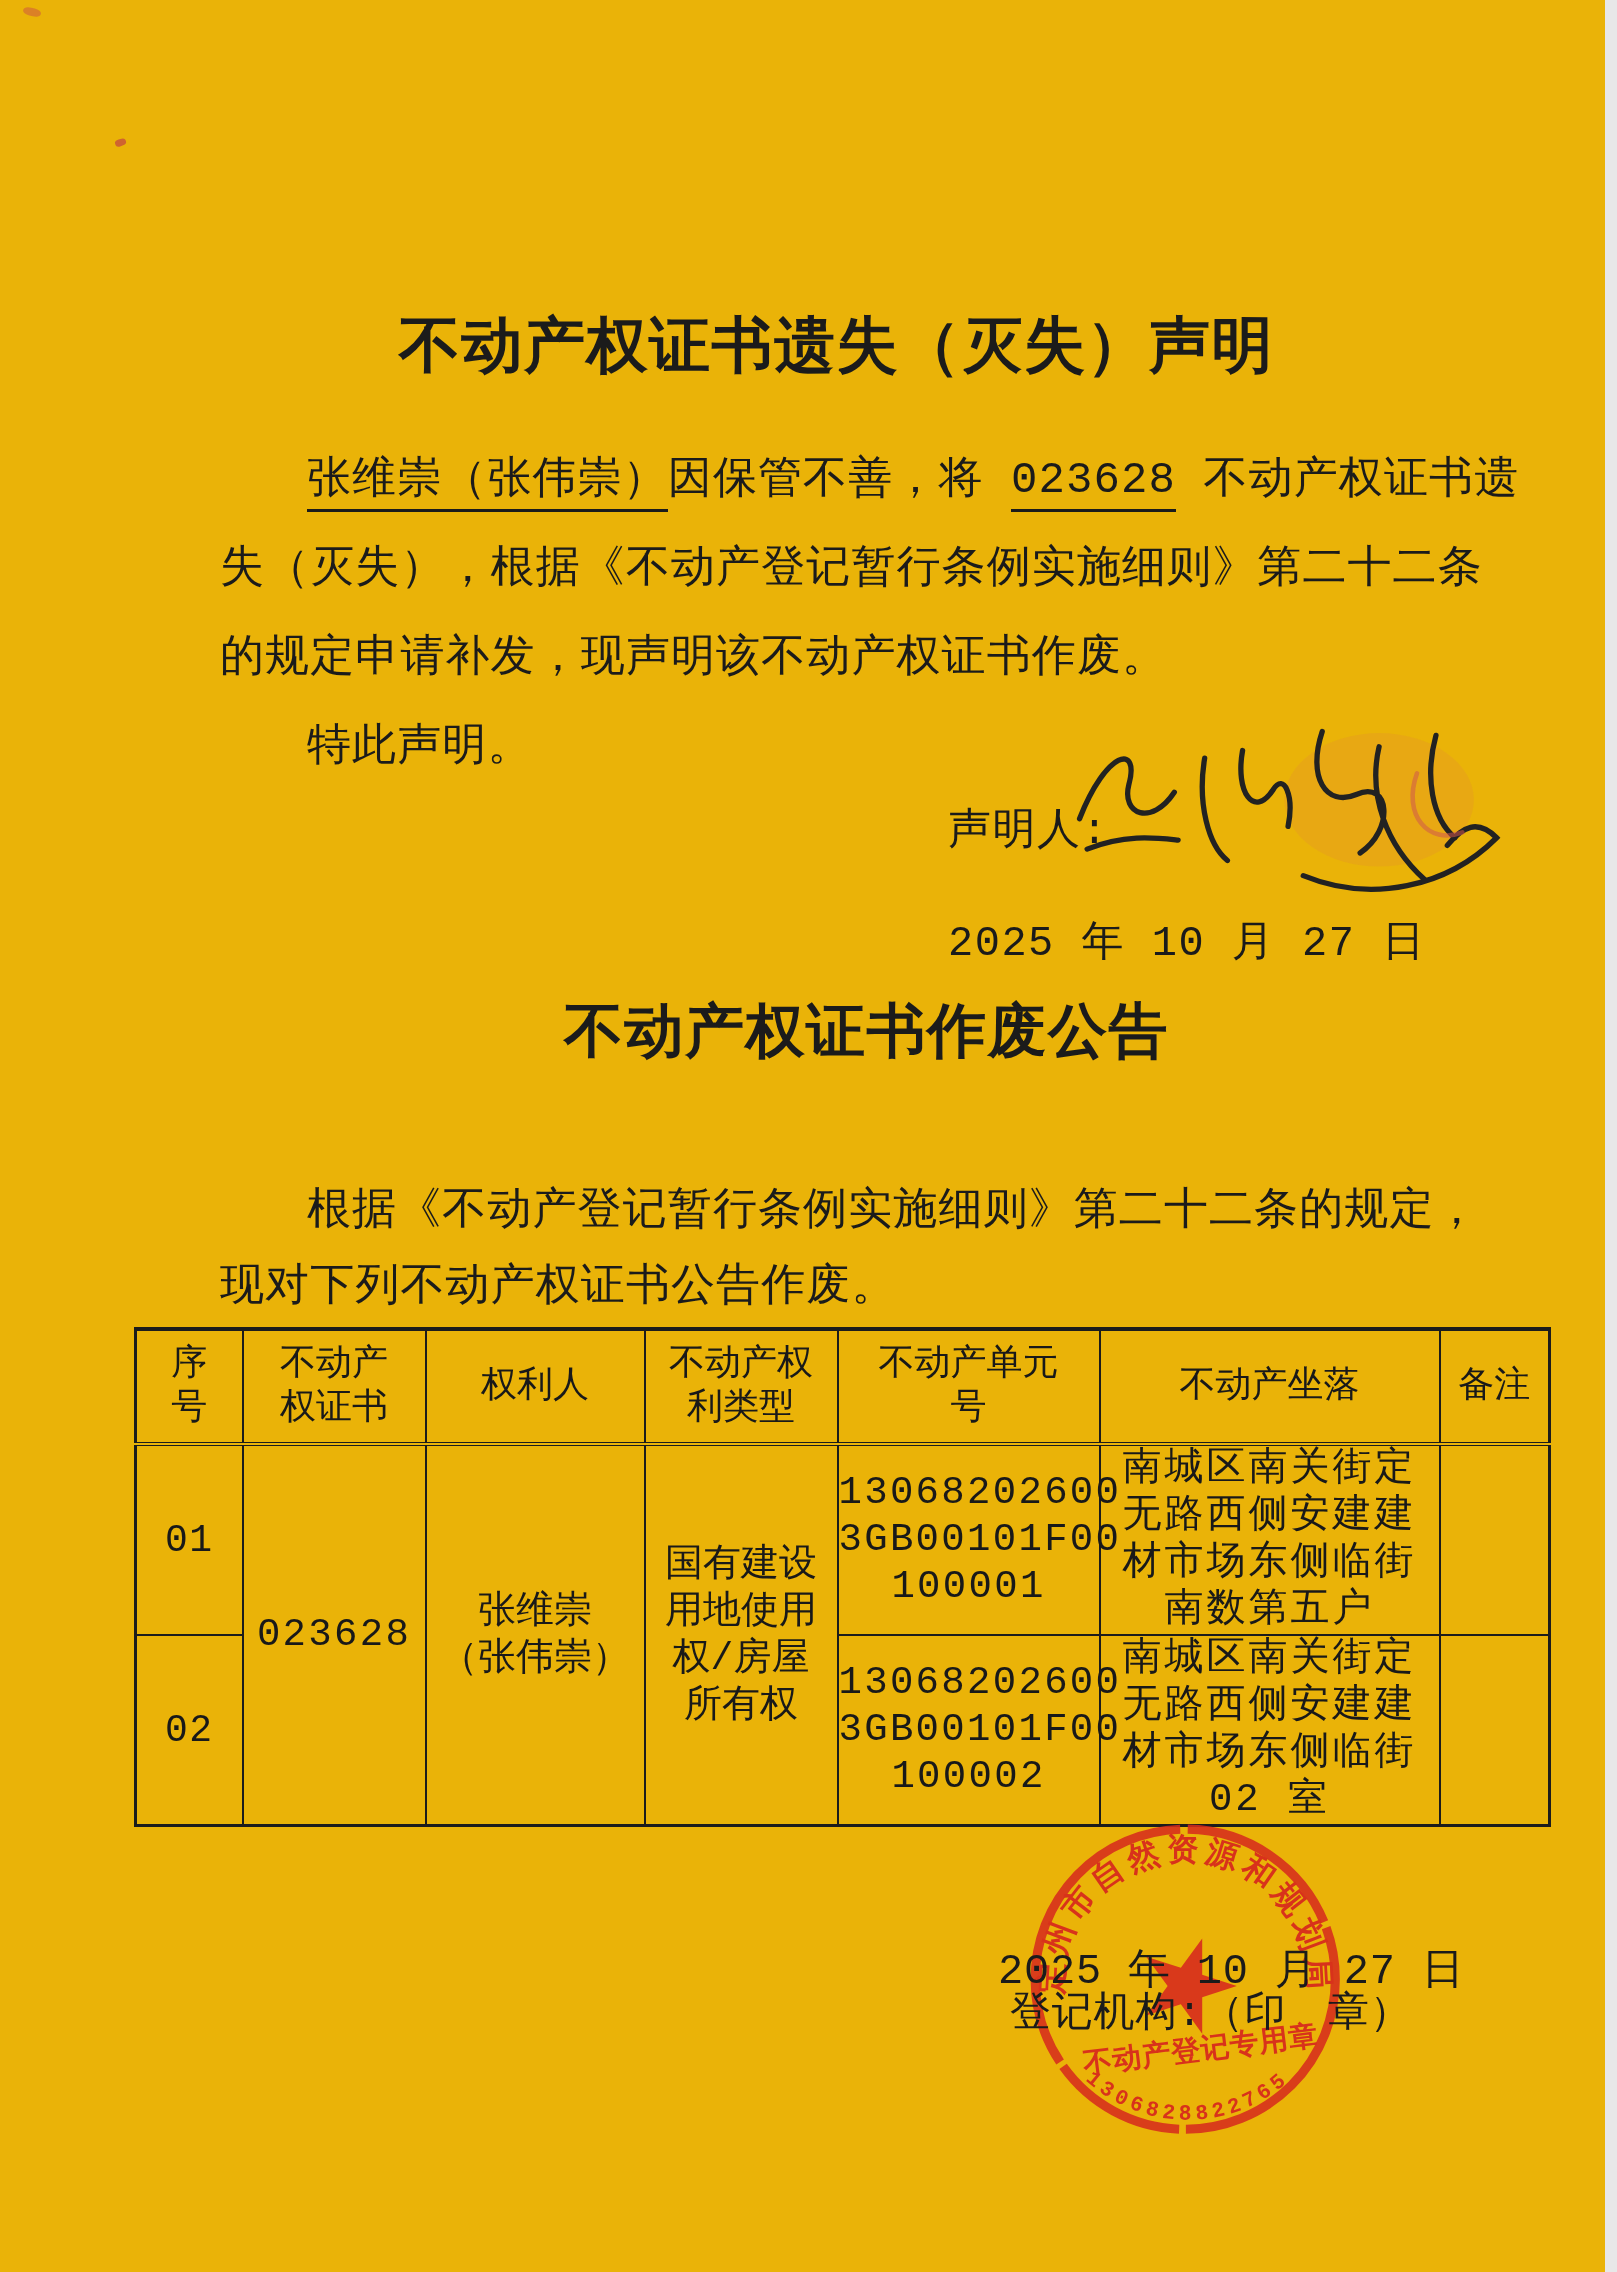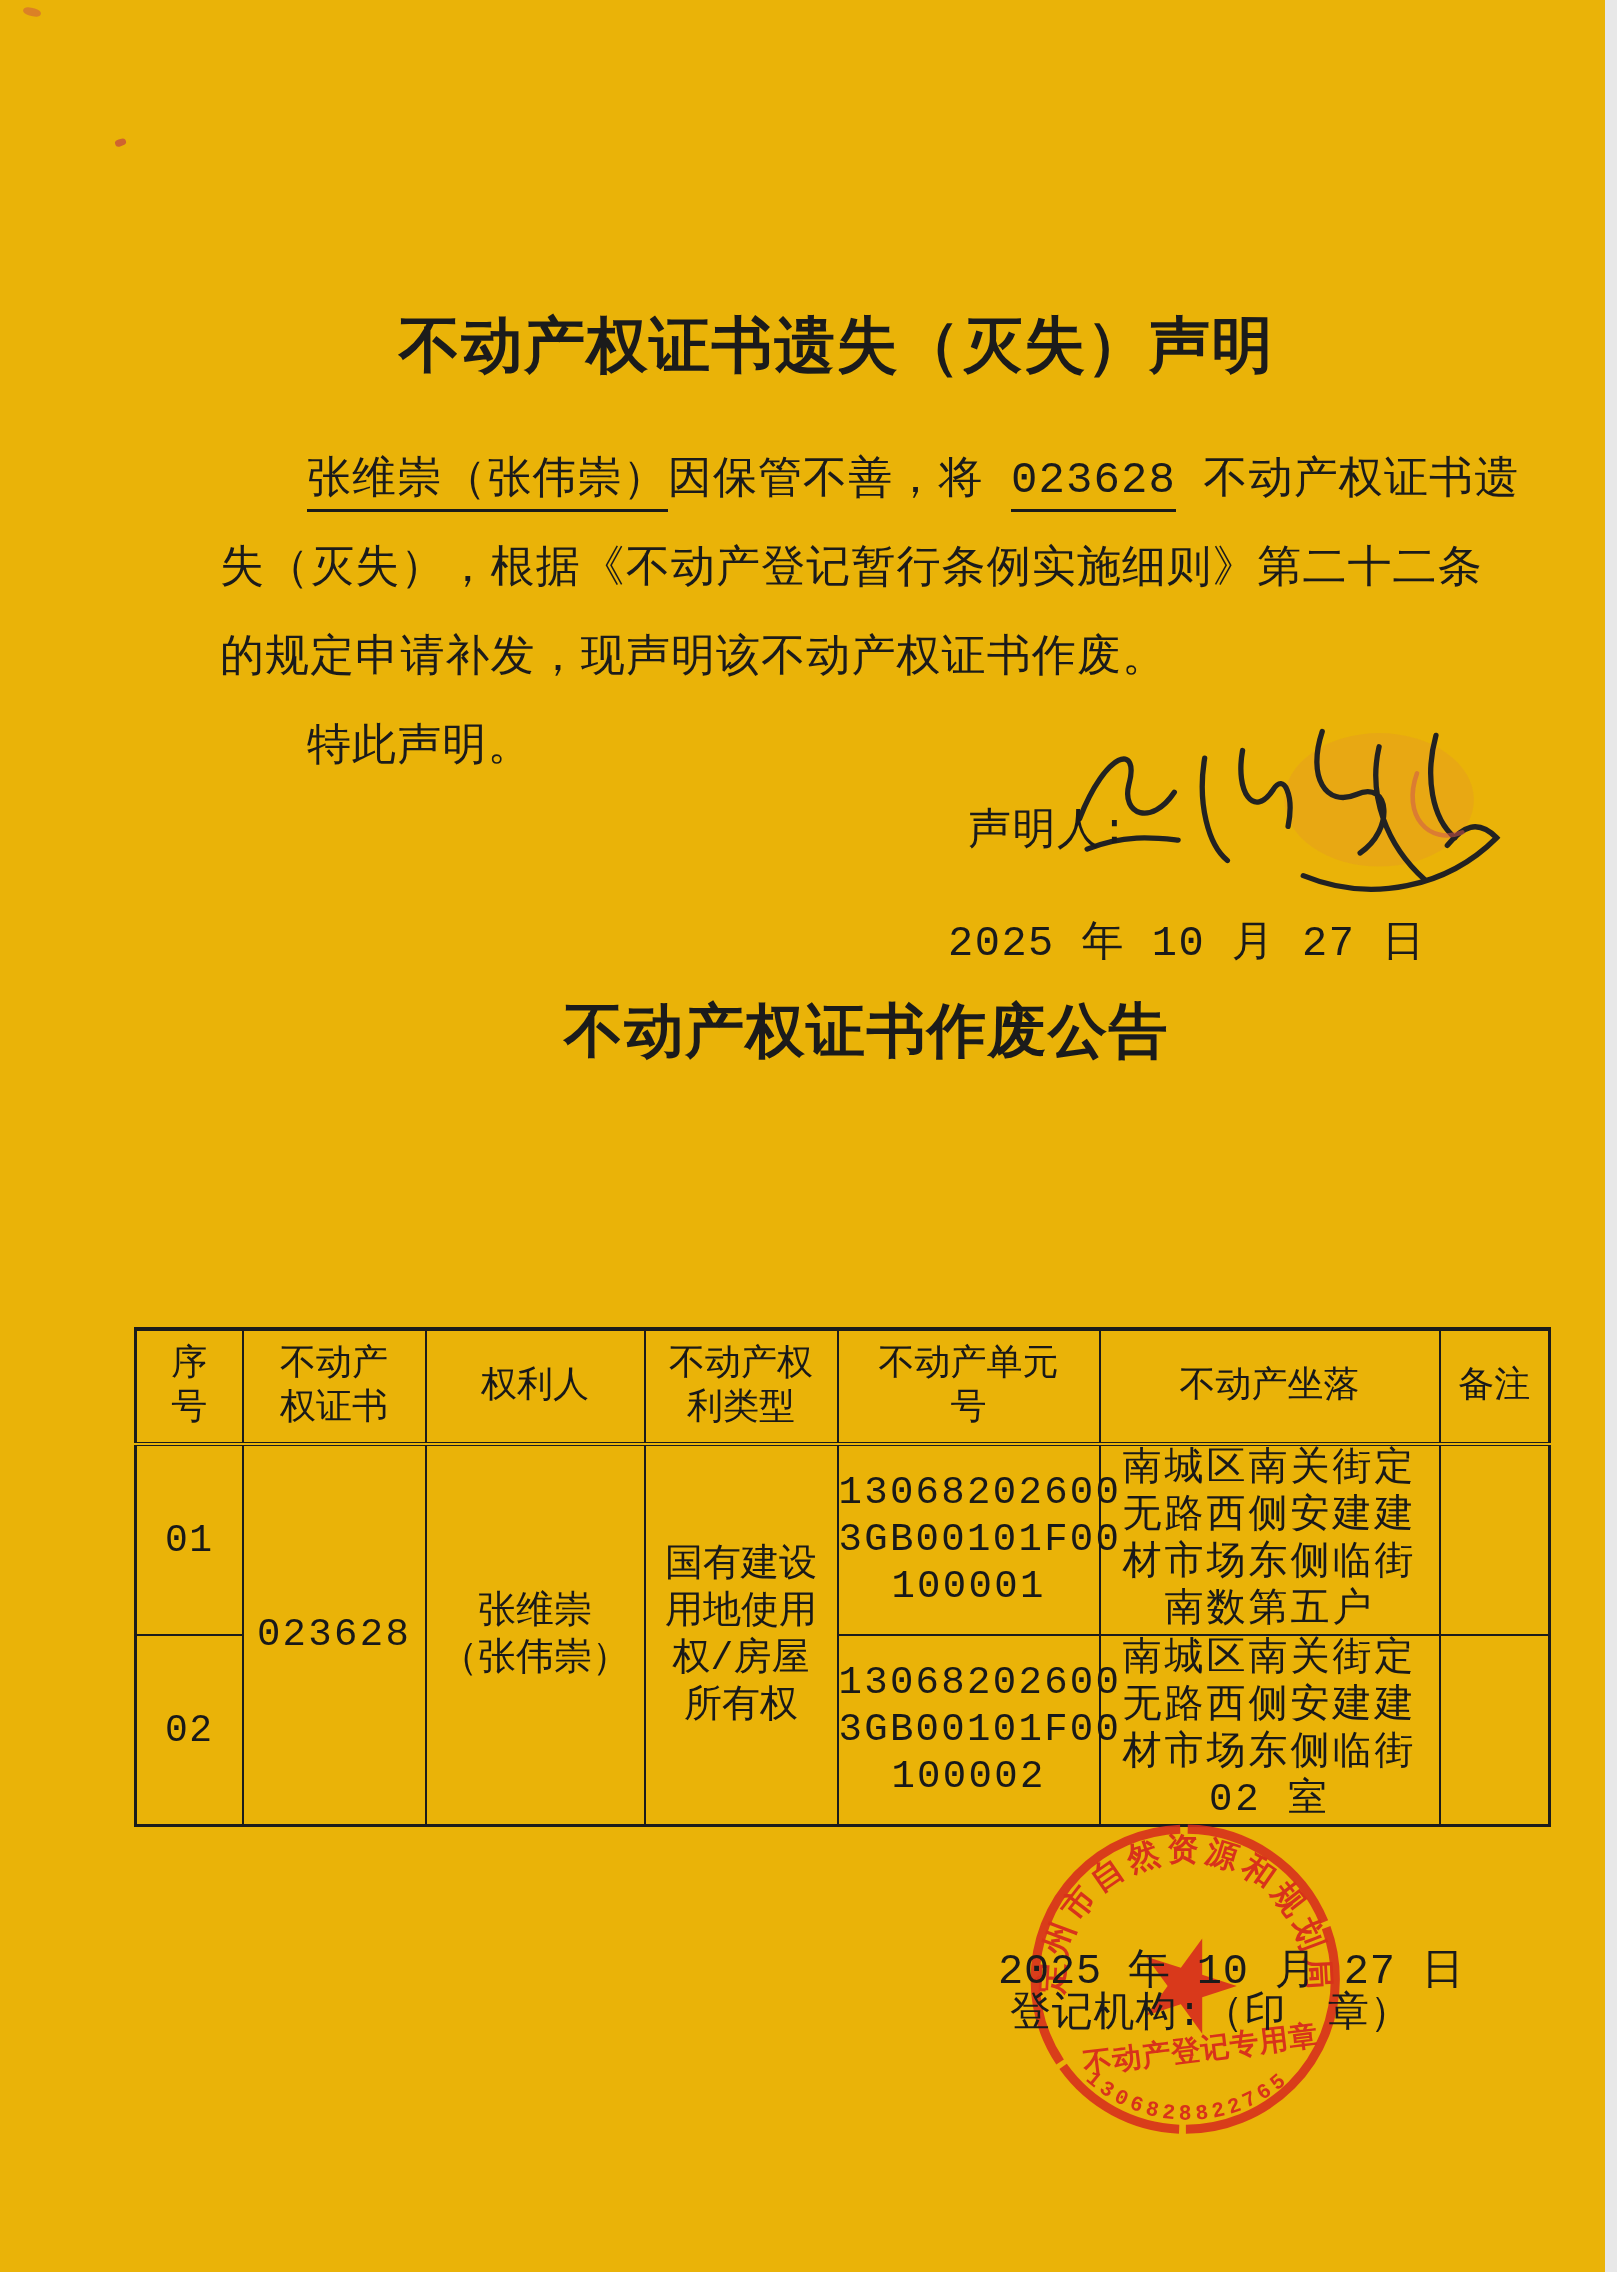--- a/index.html
+++ b/index.html
@@ -26,21 +26,21 @@
     font-size:44px;line-height:89px;letter-spacing:1.1px;
   }
   .para2{
     position:absolute;left:220px;top:1173px;width:1333px;
     font-size:44px;line-height:76px;letter-spacing:1.1px;
   }
   .line{white-space:nowrap;}
   .indent{text-indent:87px;}
   .uline{border-bottom:3.8px solid #1b1b1b;padding-bottom:4px;}
   
-  .signer{position:absolute;left:948px;top:800px;font-size:43px;letter-spacing:1.5px;white-space:nowrap;z-index:3;margin-left:20px;}
+  .signer{position:absolute;left:948px;top:800px;font-size:43px;letter-spacing:1.5px;white-space:nowrap;z-index:3;}
   .date1{position:absolute;left:948px;top:913px;font-size:42px;letter-spacing:1.5px;white-space:nowrap;}
   .signature-svg{position:absolute;left:1053px;top:705px;z-index:2;}
   
   .docno{position:absolute;left:1132px;top:1103px;font-size:39px;letter-spacing:2.3px;white-space:nowrap;}
   
   .cert-table{
     position:absolute;left:134px;top:1327px;width:1414px;
     border-collapse:collapse;table-layout:fixed;
     font-size:36px;color:#191919;
   }
@@ -97,20 +97,24 @@
       <path d="M505,40 C490,95 500,150 530,175"></path>
     </g>
     <path d="M480,90 C460,145 495,185 540,168" fill="none" stroke="#cf584c" stroke-width="6" opacity="0.55" stroke-linecap="round"></path>
   </svg>
 
   <div class="date1">2025 年 10 月 27 日</div>
 
   <div class="title2">不动产权证书作废公告</div>
 
 
+  <div class="para2">
+    <div class="line indent">根据《不动产登记暂行条例实施细则》第二十二条的规定，</div>
+    <div class="line">现对下列不动产权证书公告作废。</div>
+  </div>
 
   <table class="cert-table">
     <colgroup>
       <col style="width:107px">
         <col style="width:183px">
         <col style="width:219px">
       <col style="width:193px">
         <col style="width:262px">
         <col style="width:340px">
         <col style="width:110px">

